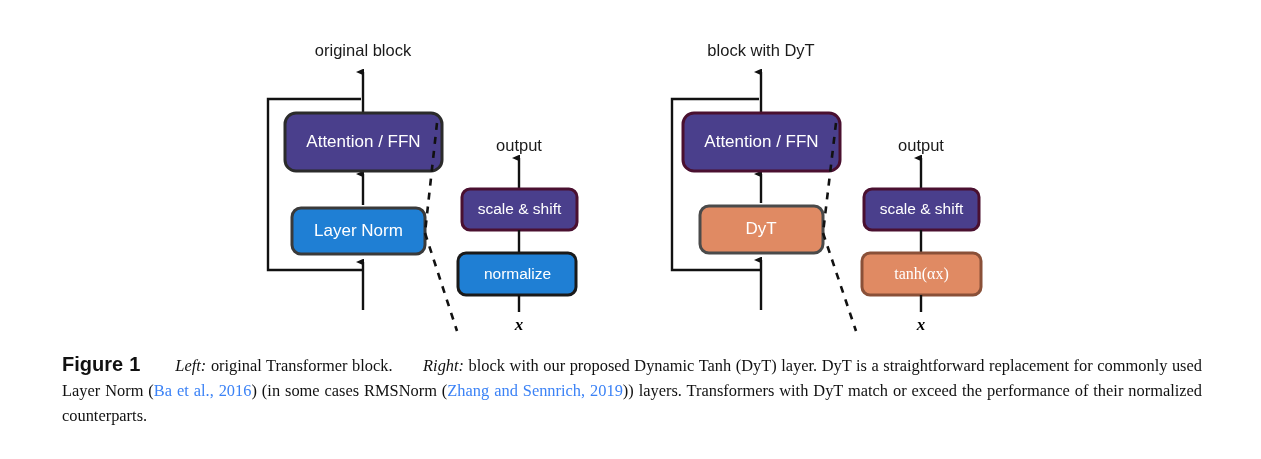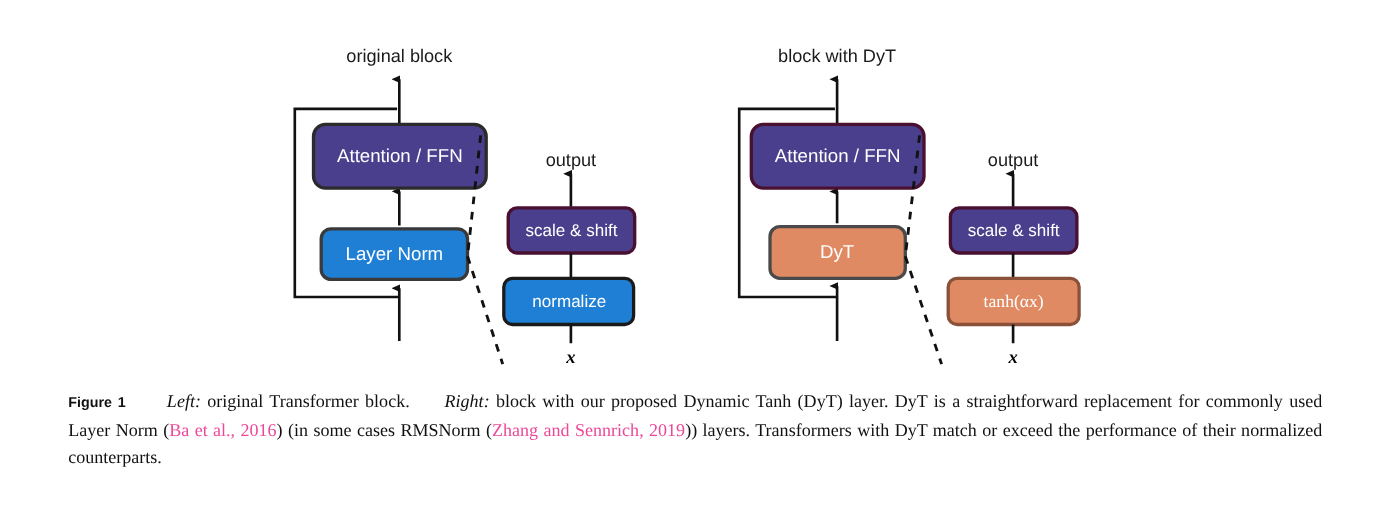--- a/index.html
+++ b/index.html
@@ -92,28 +92,28 @@
     width: 1140px;
     font-family: "Liberation Serif", "DejaVu Serif", serif;
     font-size: 16.4px;
     line-height: 25px;
     text-align: justify;
     color: #111111;
   }
   #caption .fig-num {
     font-family: "Liberation Sans", "DejaVu Sans", sans-serif;
     font-weight: bold;
-    font-size: 13px;
+    font-size: 20px;
   }
   #caption .em {
     font-style: italic;
     margin-left: 26px;
   }
   #caption .cite {
-    color: #ec4899;
+    color: #3b82f6;
   }
   .sp { letter-spacing: 0; }
 </style>
 </head>
 <body>
 
 <div id="figure-area">
   <svg id="figure-svg" width="1261" height="345" viewBox="0 0 1261 345">
 
     <defs>

